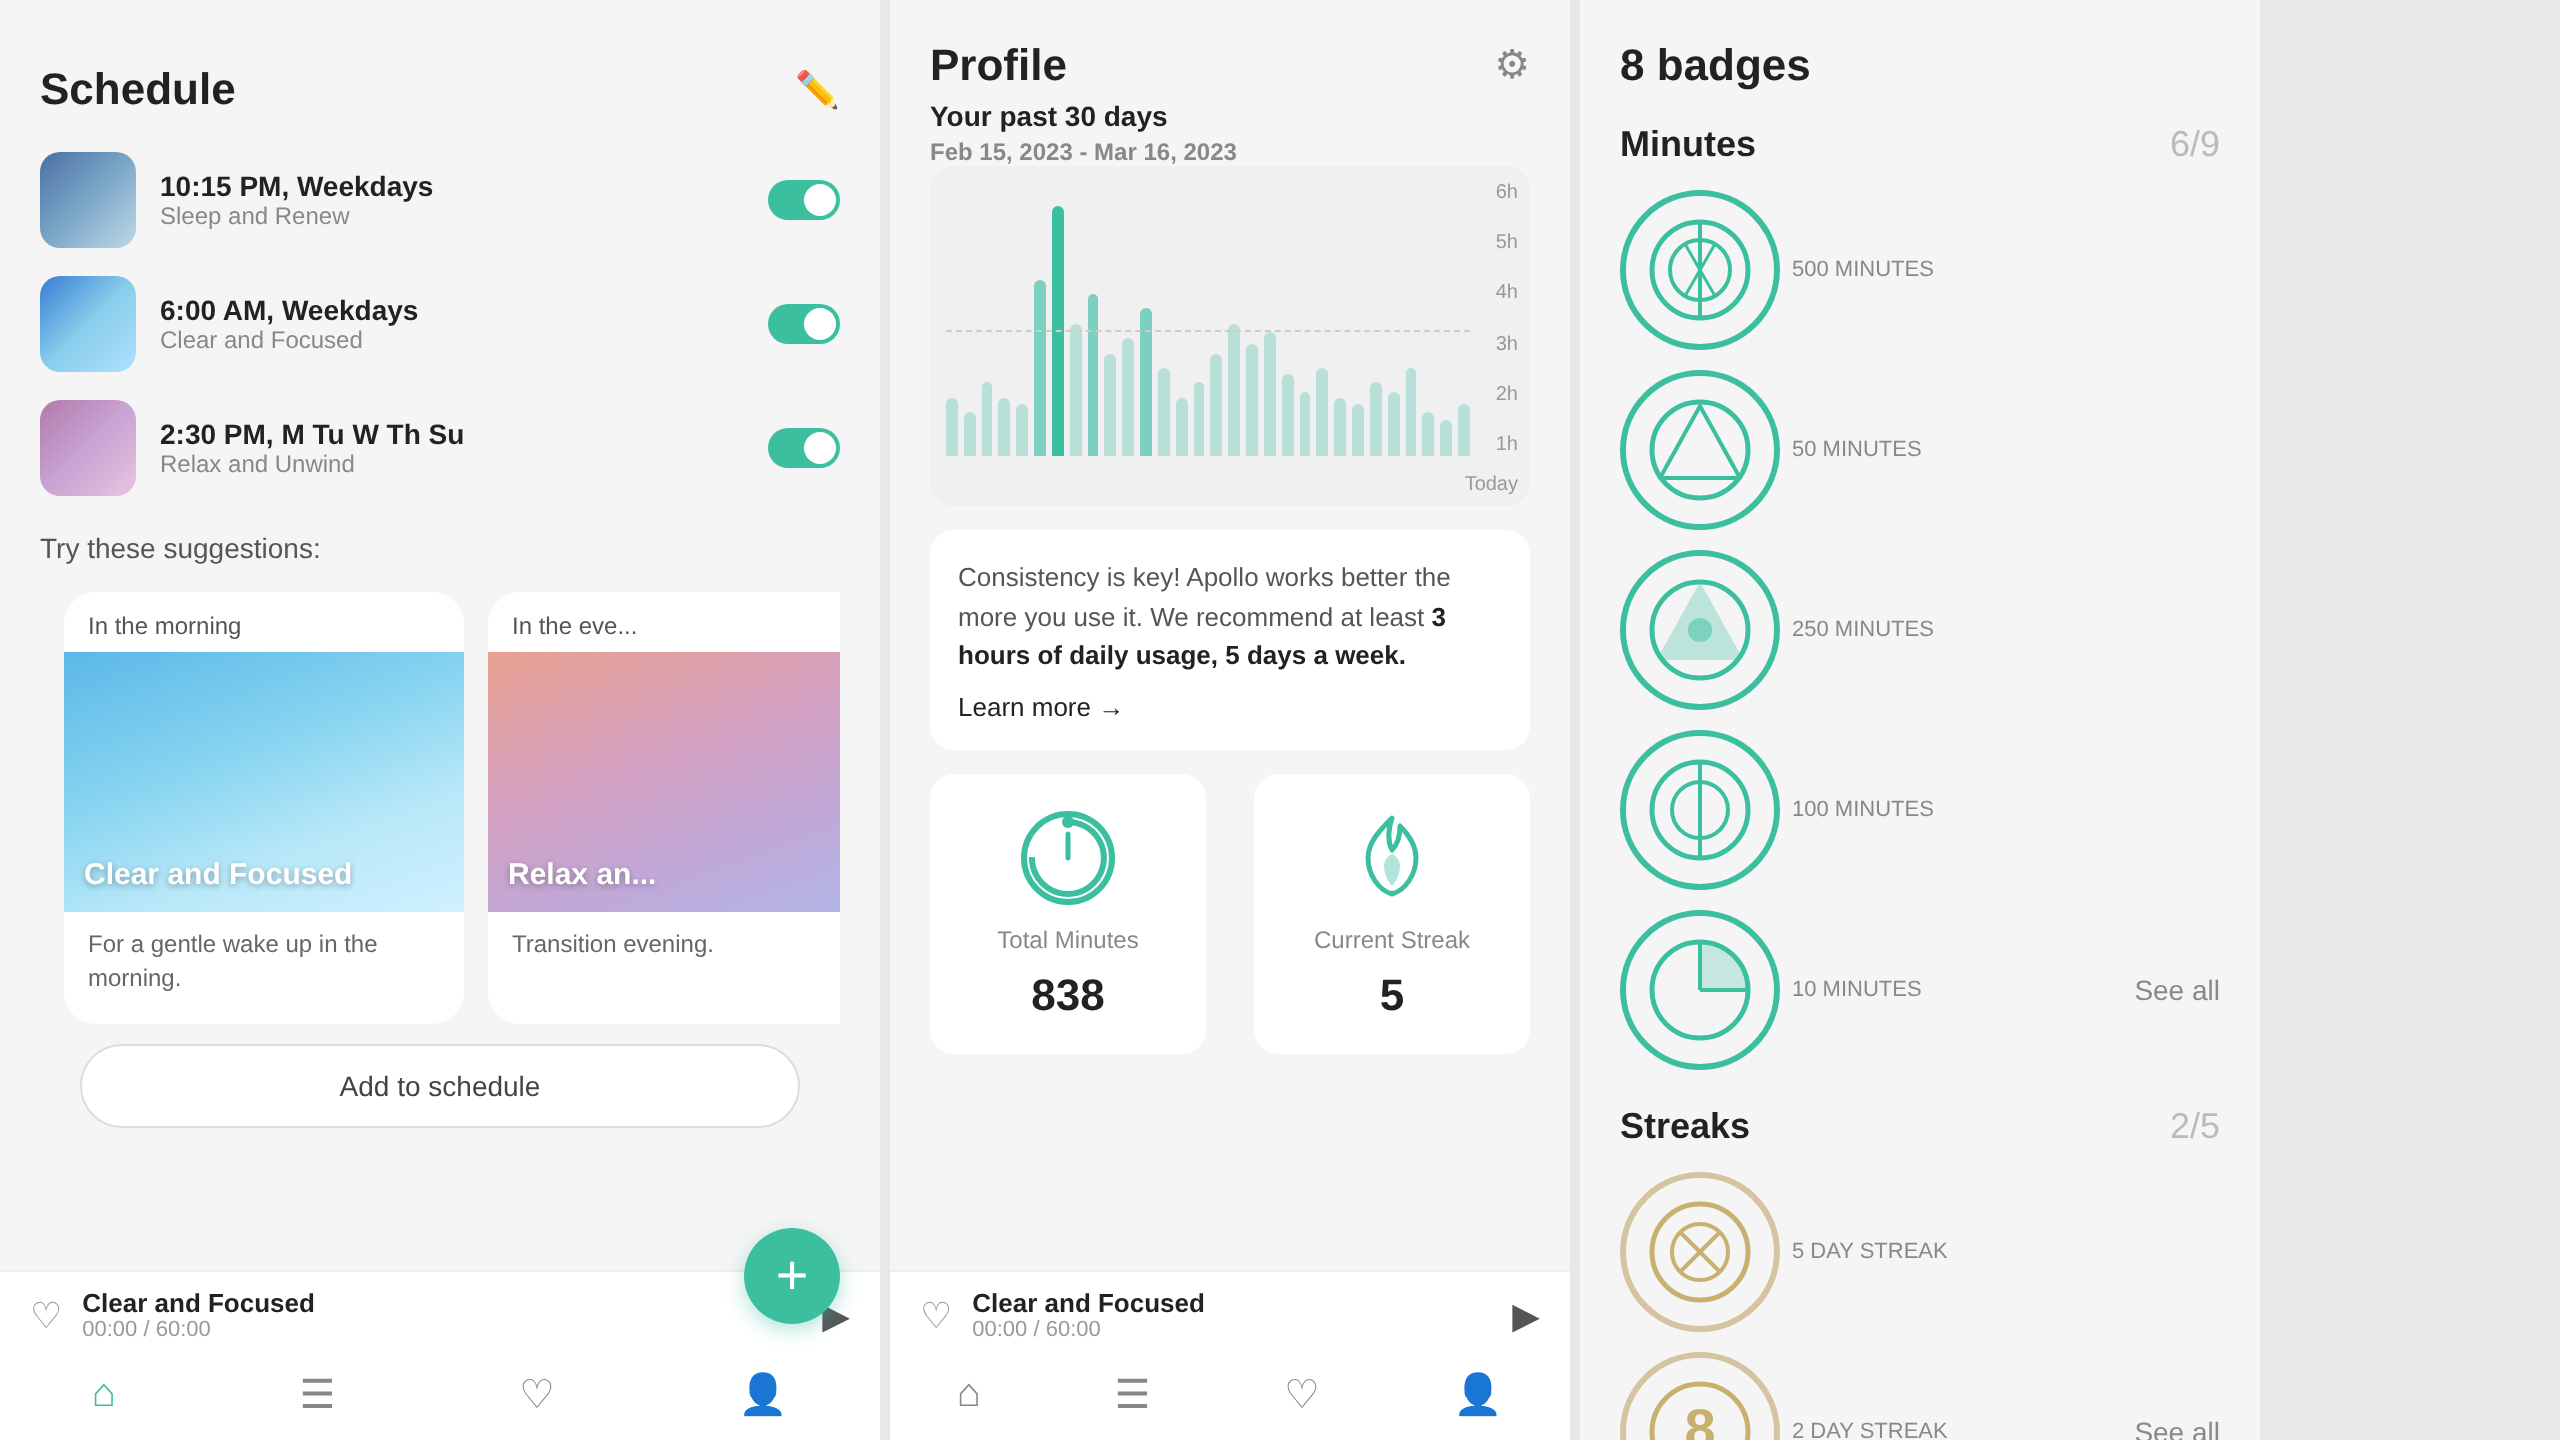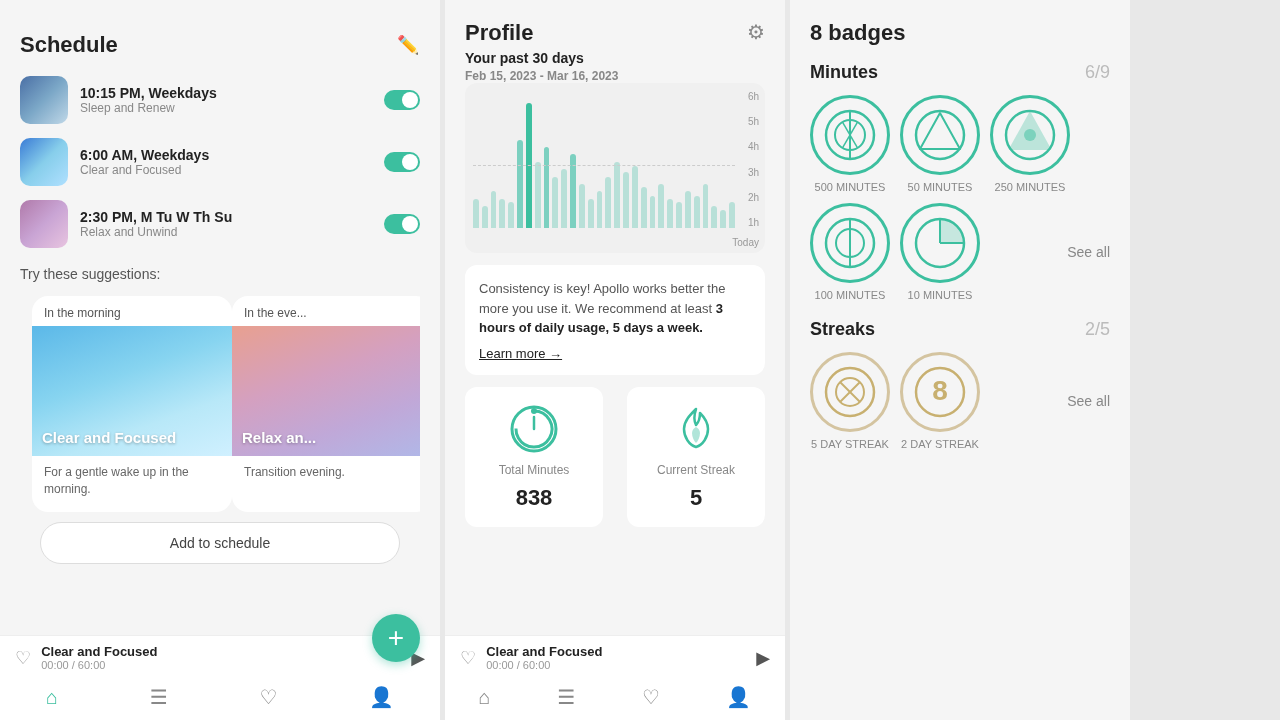--- a/index.html
+++ b/index.html
@@ -115,21 +115,21 @@
 
     
     .suggestions-title {
       font-size: 14px;
       color: #555;
       margin-bottom: 14px;
       margin-top: 4px;
     }
     .suggestion-cards {
       display: flex;
-      gap: 0;
+      gap: 12px;
       overflow: hidden;
       padding-left: 12px;
     }
     .suggestion-card {
       width: 200px;
       flex-shrink: 0;
       background: white;
       border-radius: 16px;
       overflow: hidden;
       padding-bottom: 10px;
@@ -356,21 +356,20 @@
       line-height: 1.5;
       margin-bottom: 8px;
     }
     .consistency-text strong {
       color: #222;
       font-weight: 700;
     }
     .learn-more {
       font-size: 13px;
       color: #222;
-      text-decoration: underline;
       cursor: pointer;
       display: flex;
       align-items: center;
       gap: 4px;
     }
 
     
     .stats-row {
       display: flex;
       gap: 24px;
@@ -425,21 +424,21 @@
       color: #bbb;
     }
     .badges-grid {
       display: flex;
       gap: 10px;
       margin-bottom: 10px;
       flex-wrap: wrap;
     }
     .badge-item {
       display: flex;
-      flex-direction: column;
+      flex-direction: row;
       align-items: center;
       gap: 6px;
     }
     .badge-circle {
       width: 80px;
       height: 80px;
       border-radius: 50%;
       border: 3px solid #3cbf9f;
       display: flex;
       align-items: center;

